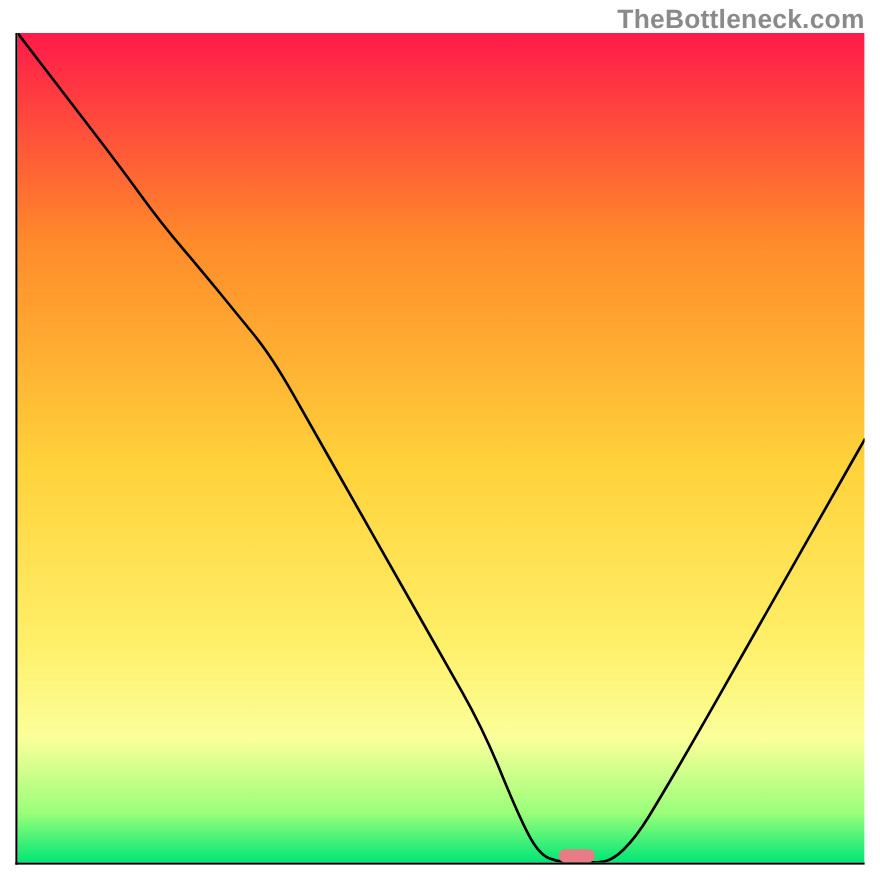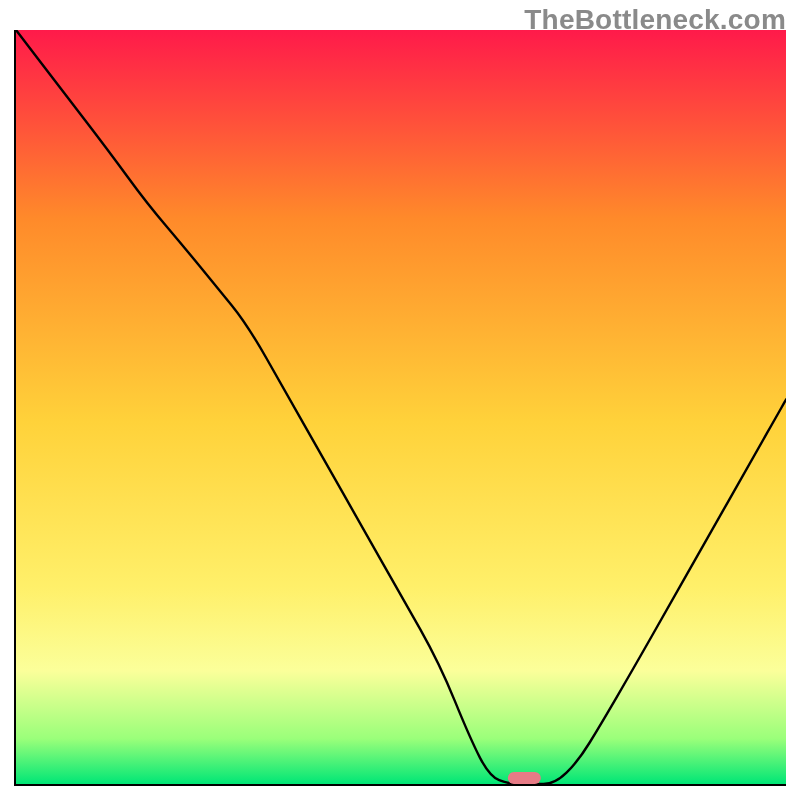--- a/index.html
+++ b/index.html
@@ -26,21 +26,21 @@
     left: 16px;
     top: 30px;
     width: 770px;
     height: 754px;
   }
   .watermark {
     position: absolute;
     top: 4px;
     right: 14px;
     font-family: Arial, Helvetica, sans-serif;
-    font-size: 28px;
+    font-size: 24px;
     font-weight: 600;
     color: #8a8a8a;
     letter-spacing: 0.2px;
   }
   .marker {
     position: absolute;
     border-radius: 9px;
     background: #e77b86;
     transform: translate(-50%, -50%);
   }

